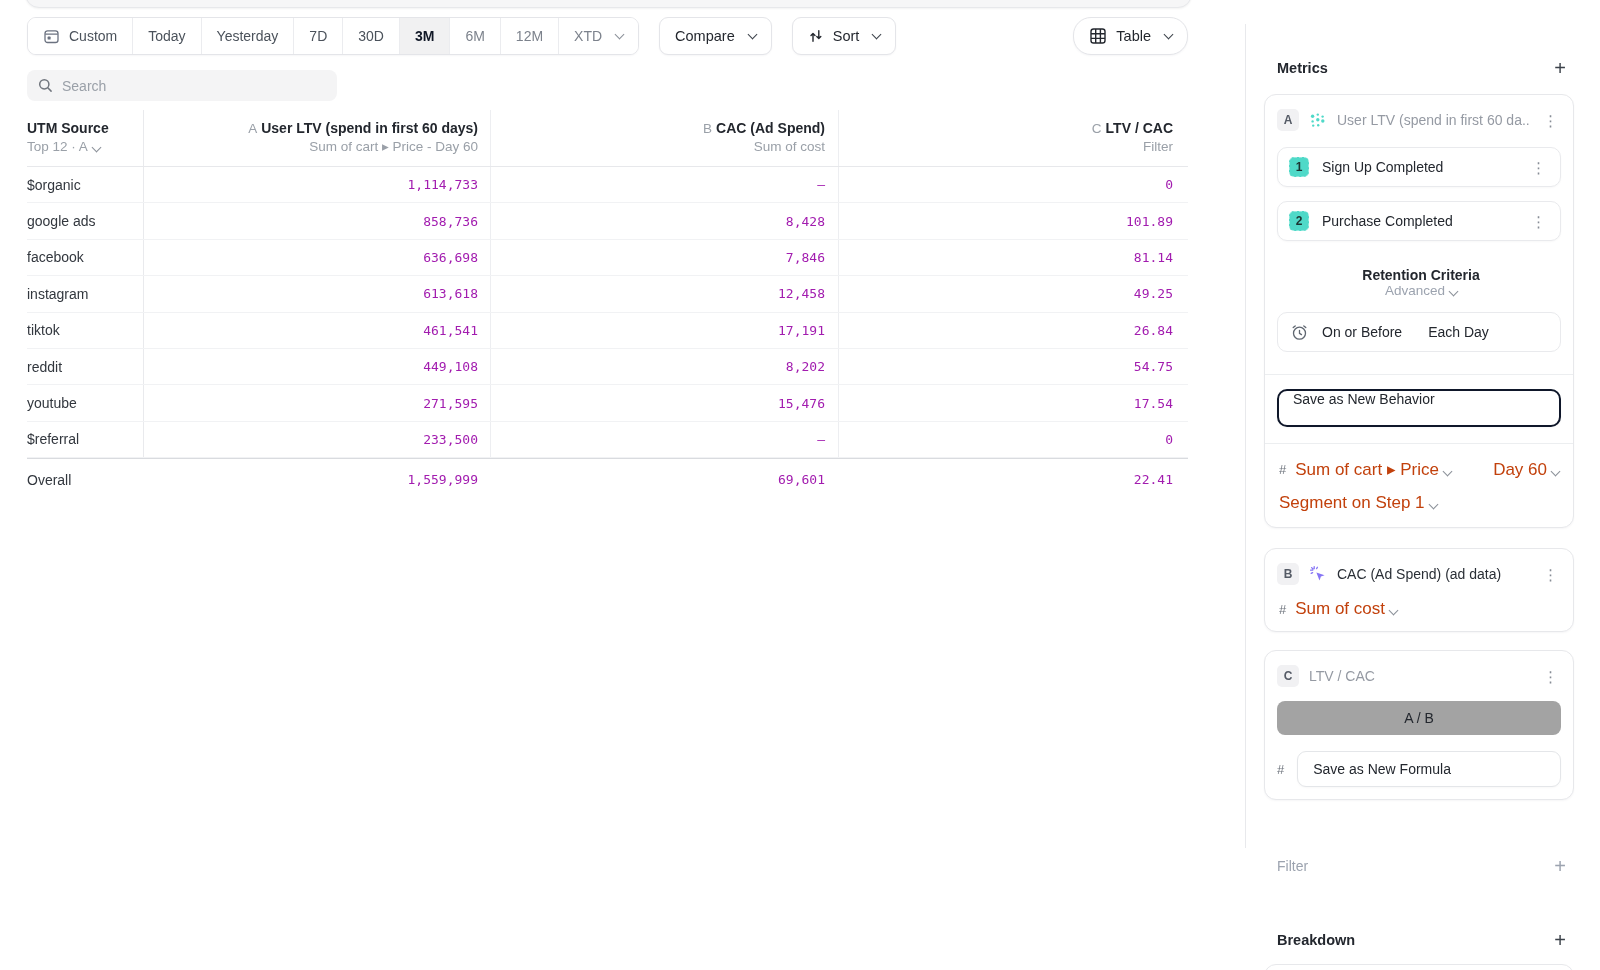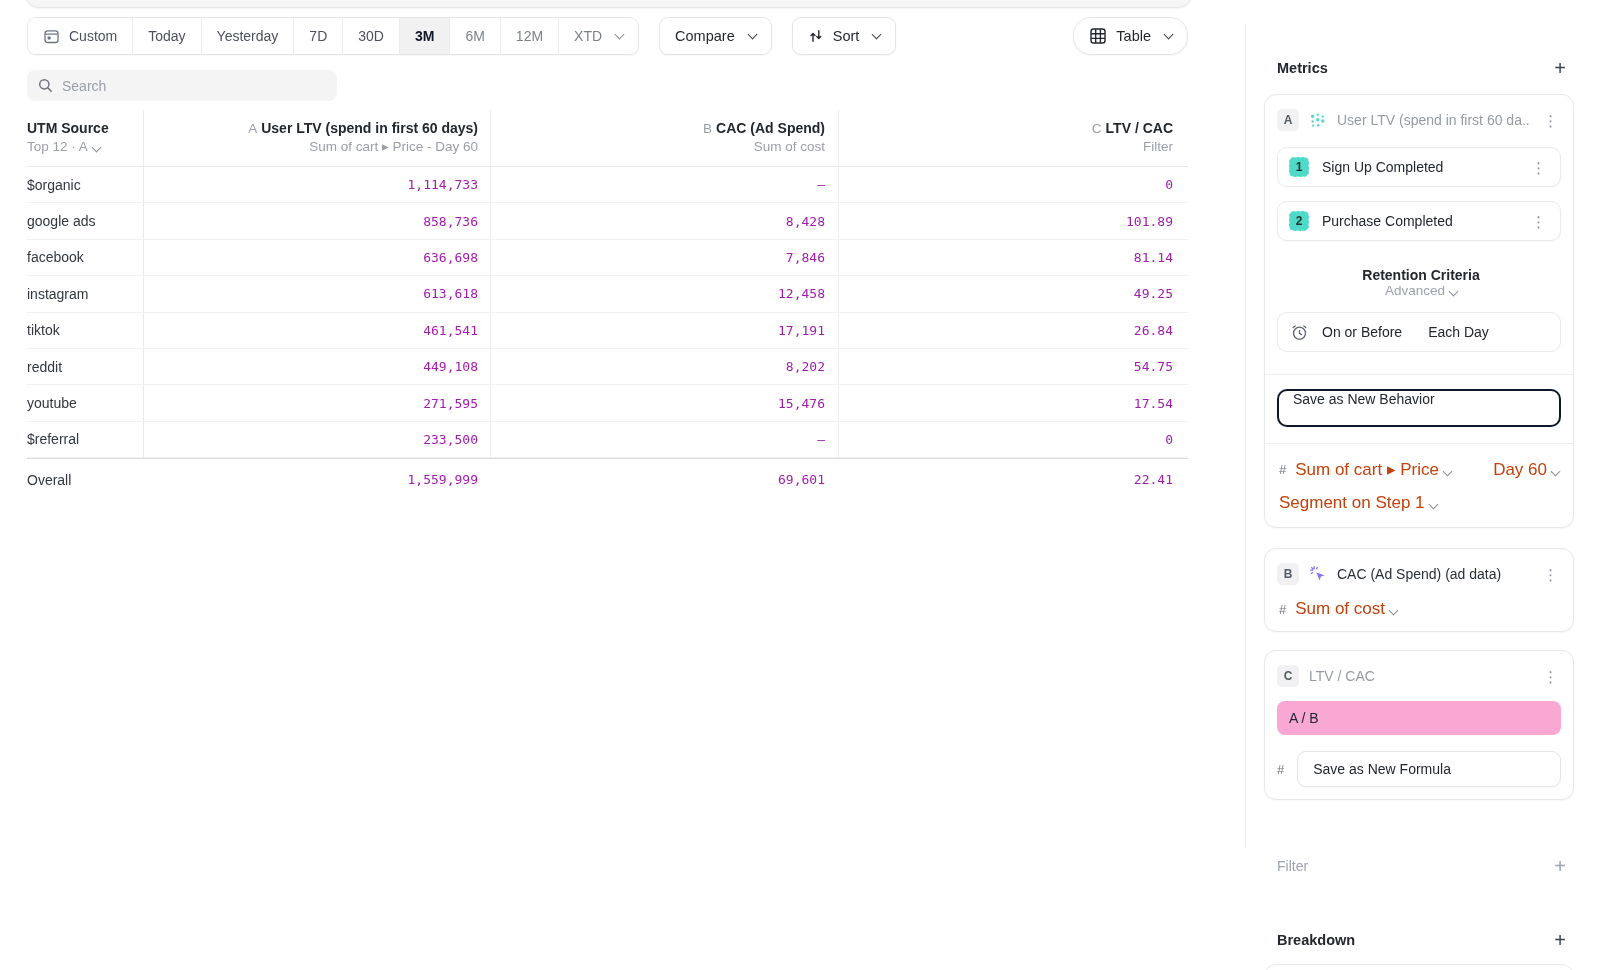--- a/index.html
+++ b/index.html
@@ -84,22 +84,22 @@
   .bhv-cond { font-size:14px; color:#23272e; }
   .bhv-freq { font-size:14px; color:#23272e; margin-left:13px; }
   .hr-full { border-top:1px solid #eceef0; margin:22px -12px 0; }
   .save-btn { margin-top:14px; height:38px; border:2px solid #0f172a; border-radius:10px; background:#fff;
     display:flex; padding:0 14px; font-size:14px; color:#23272e; cursor:pointer;
     box-shadow:0 1px 2px rgba(16,24,40,.03); }
   .agg-row { margin-top:15px; display:flex; align-items:center; gap:9px; padding:0 2px; }
   .hash { color:#6e747d; font-size:13px; }
   .agg-label { font-size:17px; color:#c2410c; cursor:pointer; }
   .seg-row { margin-top:13px; padding-left:2px; display:flex; align-items:center; margin-bottom:2px; }
-  .formula-input { margin-top:12px; height:34px; background:#f9a8d4; border-radius:8px; display:flex;
-    align-items:center; padding:0 12px; font-size:14px; color:#23272e; cursor:text; }
+  .formula-input { margin-top:12px; height:34px; background:#a3a3a3; border-radius:8px; display:flex;
+    align-items:center; padding:0 12px; font-size:14px; color:#23272e; cursor:text;justify-content:center; }
   .formula-row { margin-top:16px; display:flex; align-items:center; gap:13px; }
   .formula-save { flex:1; height:36px; border:1px solid #e4e6e9; border-radius:9px; background:#fff;
     display:flex; align-items:center; padding:0 15px; font-size:14px; color:#23272e; cursor:pointer;
     box-shadow:0 1px 2px rgba(16,24,40,.03); }
   .bd-card { margin-top:14px; height:40px; border:1px solid #e7e8eb; border-radius:12px; display:flex;
     align-items:center; gap:11px; padding:0 12px; box-shadow:0 1px 2px rgba(16,24,40,.04); cursor:pointer; }
   .aa { font-size:12.5px; font-weight:700; color:#9ca3af; letter-spacing:.3px; }
   .bd-label { font-size:14px; color:#23272e; }
   svg { flex:none; display:block; }
 </style>

